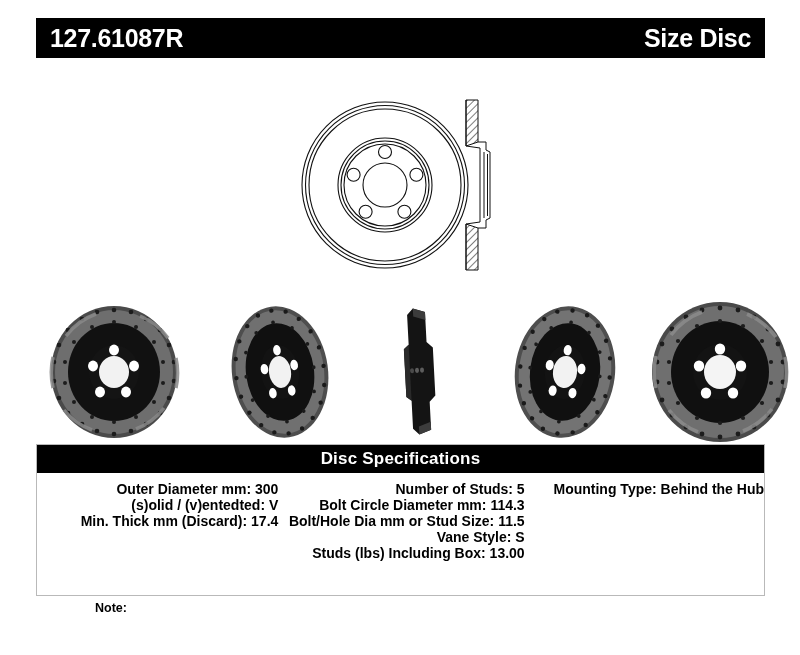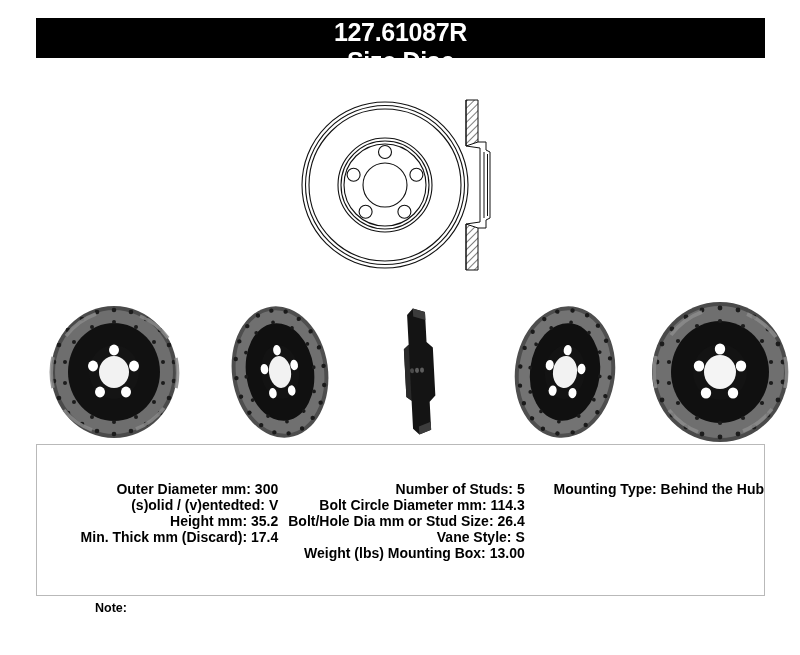--- a/index.html
+++ b/index.html
@@ -22,21 +22,20 @@
     left: 36px;
     top: 18px;
     width: 729px;
     height: 40px;
     background: #000000;
     display: flex;
     align-items: center;
     justify-content: space-between;
     box-sizing: border-box;
     padding: 0 14px;
-    flex-direction: column;
   }
   #part-number {
     color: #ffffff;
     font-size: 25px;
     font-weight: bold;
     letter-spacing: -0.3px;
   }
   #product-type {
     color: #ffffff;
     font-size: 25px;
@@ -456,61 +455,60 @@
           <path d="M 103 135 A 69 71 0 0 0 132 113"></path>
           <path d="M 29 114 A 69 71 0 0 0 58 136"></path>
           <path d="M 16 60 A 69 71 0 0 0 16 92"></path>
         </g>
       </g>
     </svg>
   </div>
 </div>
 
 <div id="spec-panel">
+  <div id="spec-title-bar">
+    <span id="spec-title">Disc Specifications</span>
+  </div>
 
   <div id="spec-columns">
 
     <div class="spec-col" id="spec-col-left">
       <div class="spec-row">
         <span class="spec-label">Outer Diameter mm: </span>
         <span class="spec-value">300</span>
       </div>
       <div class="spec-row">
         <span class="spec-label">(s)olid / (v)entedted: </span>
         <span class="spec-value">V</span>
       </div>
       <div class="spec-row">
-        <span class="spec-label">Height mm: </span>
-        <span class="spec-value">35.2</span>
-      </div>
-      <div class="spec-row">
         <span class="spec-label">Min. Thick mm (Discard): </span>
         <span class="spec-value">17.4</span>
       </div>
     </div>
 
     <div class="spec-col" id="spec-col-middle">
       <div class="spec-row">
         <span class="spec-label">Number of Studs: </span>
         <span class="spec-value">5</span>
       </div>
       <div class="spec-row">
         <span class="spec-label">Bolt Circle Diameter mm: </span>
         <span class="spec-value">114.3</span>
       </div>
       <div class="spec-row">
         <span class="spec-label">Bolt/Hole Dia mm or Stud Size: </span>
-        <span class="spec-value">26.4</span>
+        <span class="spec-value">11.5</span>
       </div>
       <div class="spec-row">
         <span class="spec-label">Vane Style: </span>
         <span class="spec-value">S</span>
       </div>
       <div class="spec-row">
-        <span class="spec-label">Weight (lbs) Mounting Box: </span>
+        <span class="spec-label">Studs (lbs) Including Box: </span>
         <span class="spec-value">13.00</span>
       </div>
     </div>
 
     <div class="spec-col" id="spec-col-right">
       <div class="spec-row">
         <span class="spec-label">Mounting Type: </span>
         <span class="spec-value">Behind the Hub</span>
       </div>
     </div>

